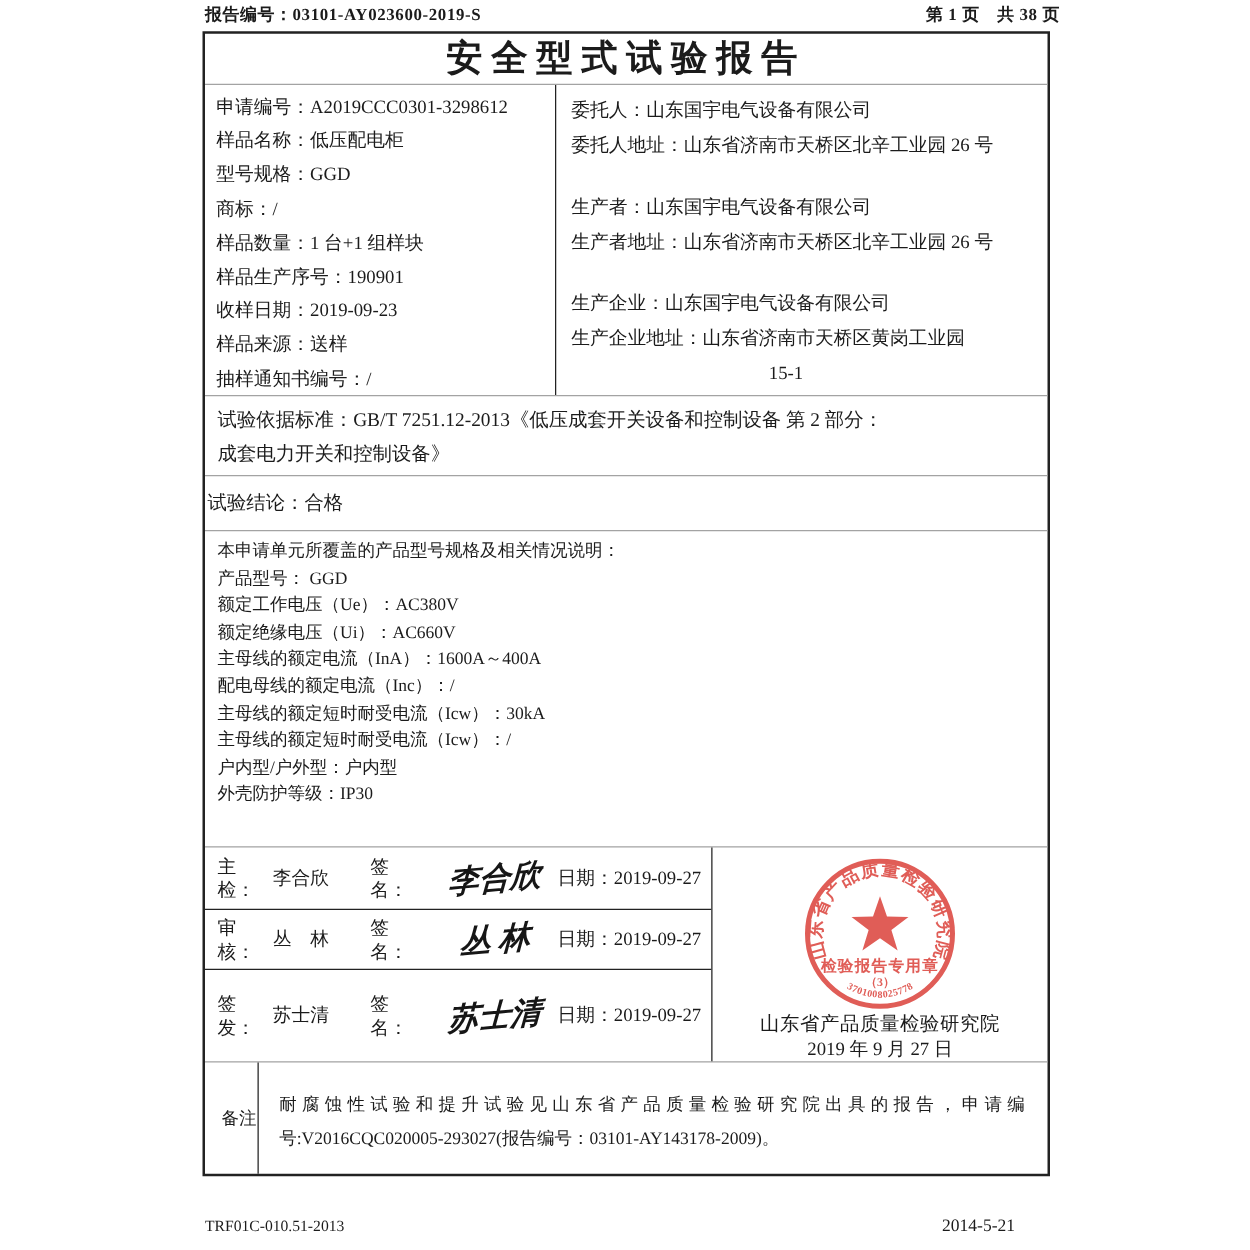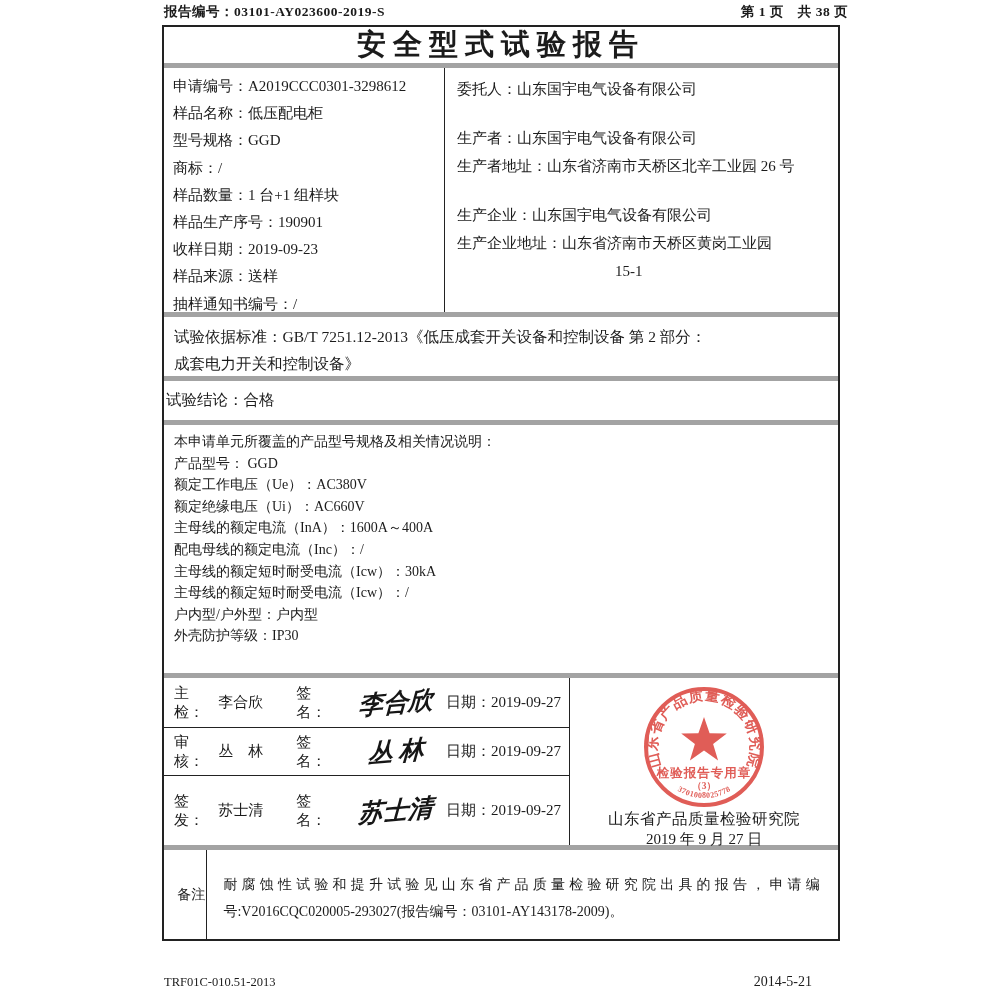--- a/index.html
+++ b/index.html
@@ -14,21 +14,21 @@
   .top-header {
     position: absolute; top: 3px; left: 164px; right: 152px;
     display: flex; justify-content: space-between;
     font-size: 13.5px; font-weight: 700; letter-spacing: .5px;
   }
 
   .report-table {
     position: absolute; top: 25px; left: 162px; width: 678px;
     border: 2px solid #222;
   }
-  .section { border-bottom: 5px solid #a3a3a3; }
+  .section { border-bottom: 1px solid #a3a3a3; }
   .section:last-child { border-bottom: none; padding-left: 12px; }
 
   .title-box {
     height: 41px; display: flex; align-items: center; justify-content: center;
     font-size: 29px; font-weight: 700; letter-spacing: 7px;
   }
 
   .info-section { height: 249px; display: flex; }
   .info-left {
     width: 281px; border-right: 1px solid #222;
@@ -118,20 +118,21 @@
       <div>商标：/</div>
       <div>样品数量：1 台+1 组样块</div>
       <div>样品生产序号：190901</div>
       <div>收样日期：2019-09-23</div>
       <div>样品来源：送样</div>
       <div>抽样通知书编号：/</div>
     </div>
     <div class="info-right">
       <div class="info-group">
         <div>委托人：山东国宇电气设备有限公司</div>
+        <div>委托人地址：山东省济南市天桥区北辛工业园 26 号</div>
       </div>
       <div class="info-group">
         <div>生产者：山东国宇电气设备有限公司</div>
         <div>生产者地址：山东省济南市天桥区北辛工业园 26 号</div>
       </div>
       <div class="info-group">
         <div>生产企业：山东国宇电气设备有限公司</div>
         <div>生产企业地址：山东省济南市天桥区黄岗工业园</div>
         <div class="indent-line">15-1</div>
       </div>

